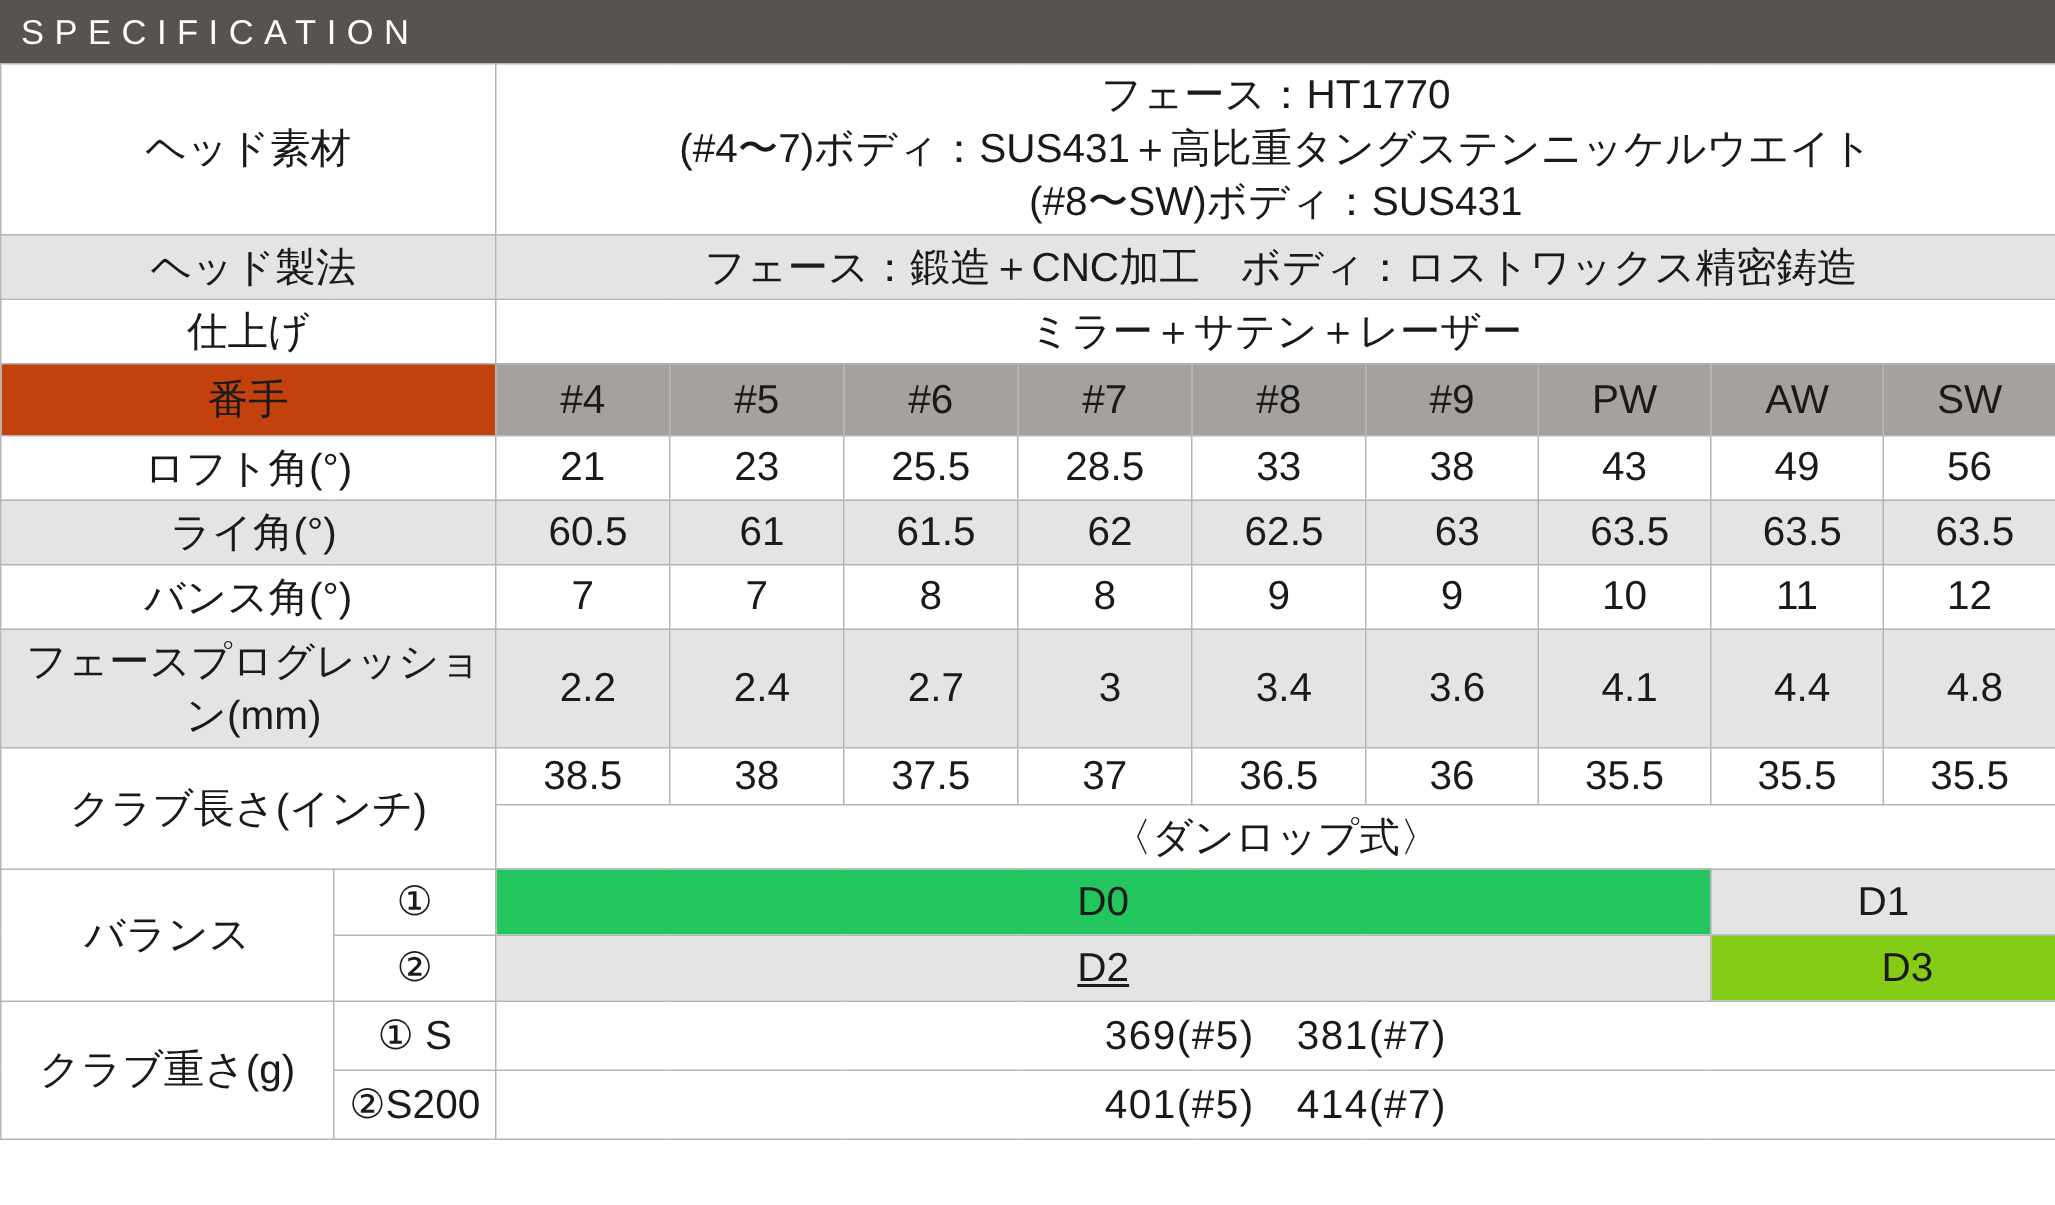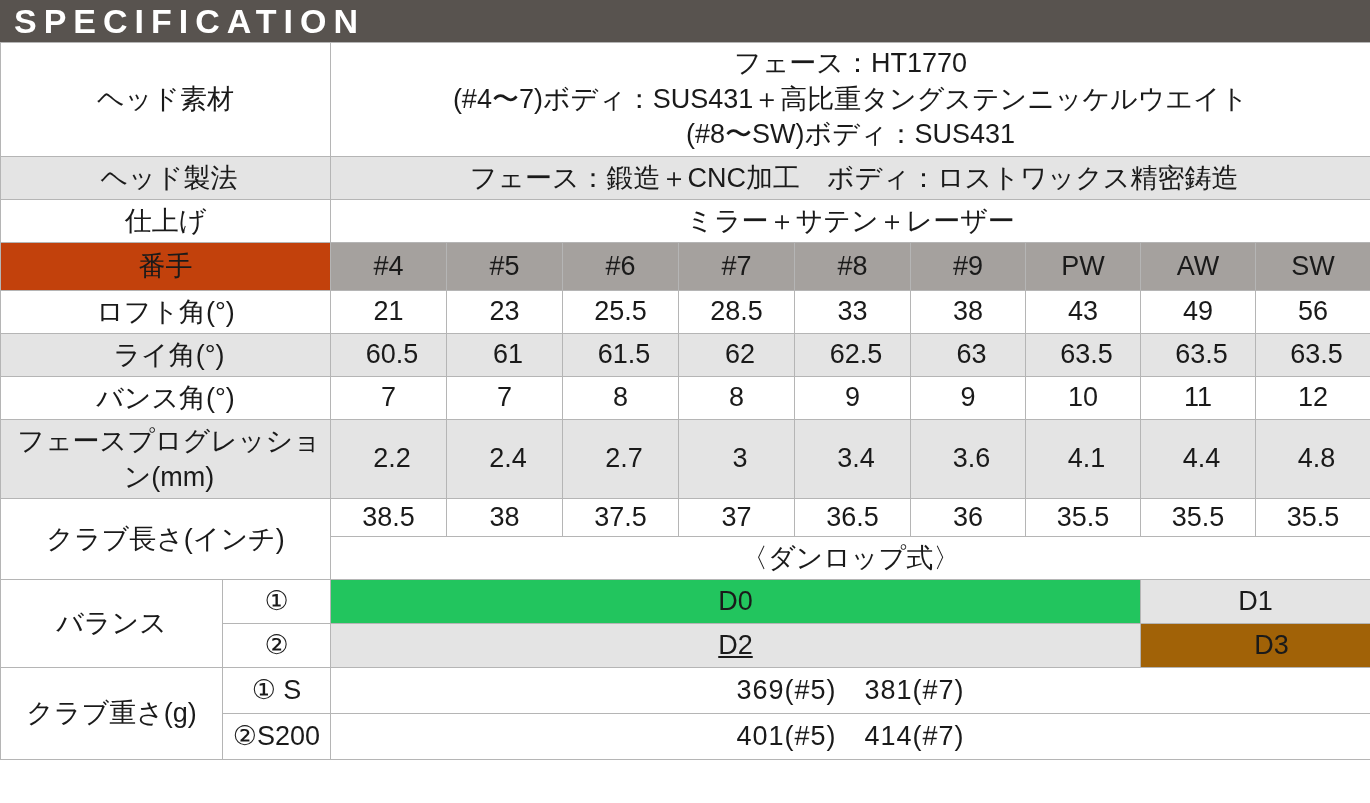--- a/index.html
+++ b/index.html
@@ -14,22 +14,22 @@
   #spec-root {
     width: 1370px;
     height: 803px;
     position: relative;
     box-sizing: border-box;
     overflow: hidden;
   }
   .spec-header {
     background: #58534f;
     color: #ffffff;
-    font-size: 34px;
-    font-weight: bold;
+    font-size: 23px;
+    font-weight: normal;
     letter-spacing: 7px;
     padding: 7px 0 7px 14px;
     height: 42px;
     box-sizing: border-box;
     line-height: 28px;
   }
   table.spec {
     border-collapse: collapse;
     width: 1370px;
     table-layout: fixed;
@@ -227,21 +227,21 @@
     <tr>
       <td class="label" rowspan="2">バランス</td>
       <td class="sub-col">①</td>
       <td class="balance-val shade" colspan="7" style="background:#22c55e;">D0</td>
       <td class="balance-val shade" colspan="2" style="background:#e4e4e4;margin-left:48px;">D1</td>
     </tr>
 
     <tr>
       <td class="sub-col">②</td>
       <td class="balance-val shade" colspan="7" style="background:#e4e4e4;text-decoration:underline;">D2</td>
-      <td class="balance-val shade" colspan="2" style="background:#a16207;padding-left:36px;">D3</td>
+      <td class="balance-val shade" colspan="2" style="background:#84cc16;padding-left:36px;">D3</td>
     </tr>
 
     <tr>
       <td class="label" rowspan="2">クラブ重さ(g)</td>
       <td class="sub-col">① S</td>
       <td class="weight-val" colspan="9">369(#5)　381(#7)</td>
     </tr>
 
     <tr>
       <td class="sub-col">②S200</td>

